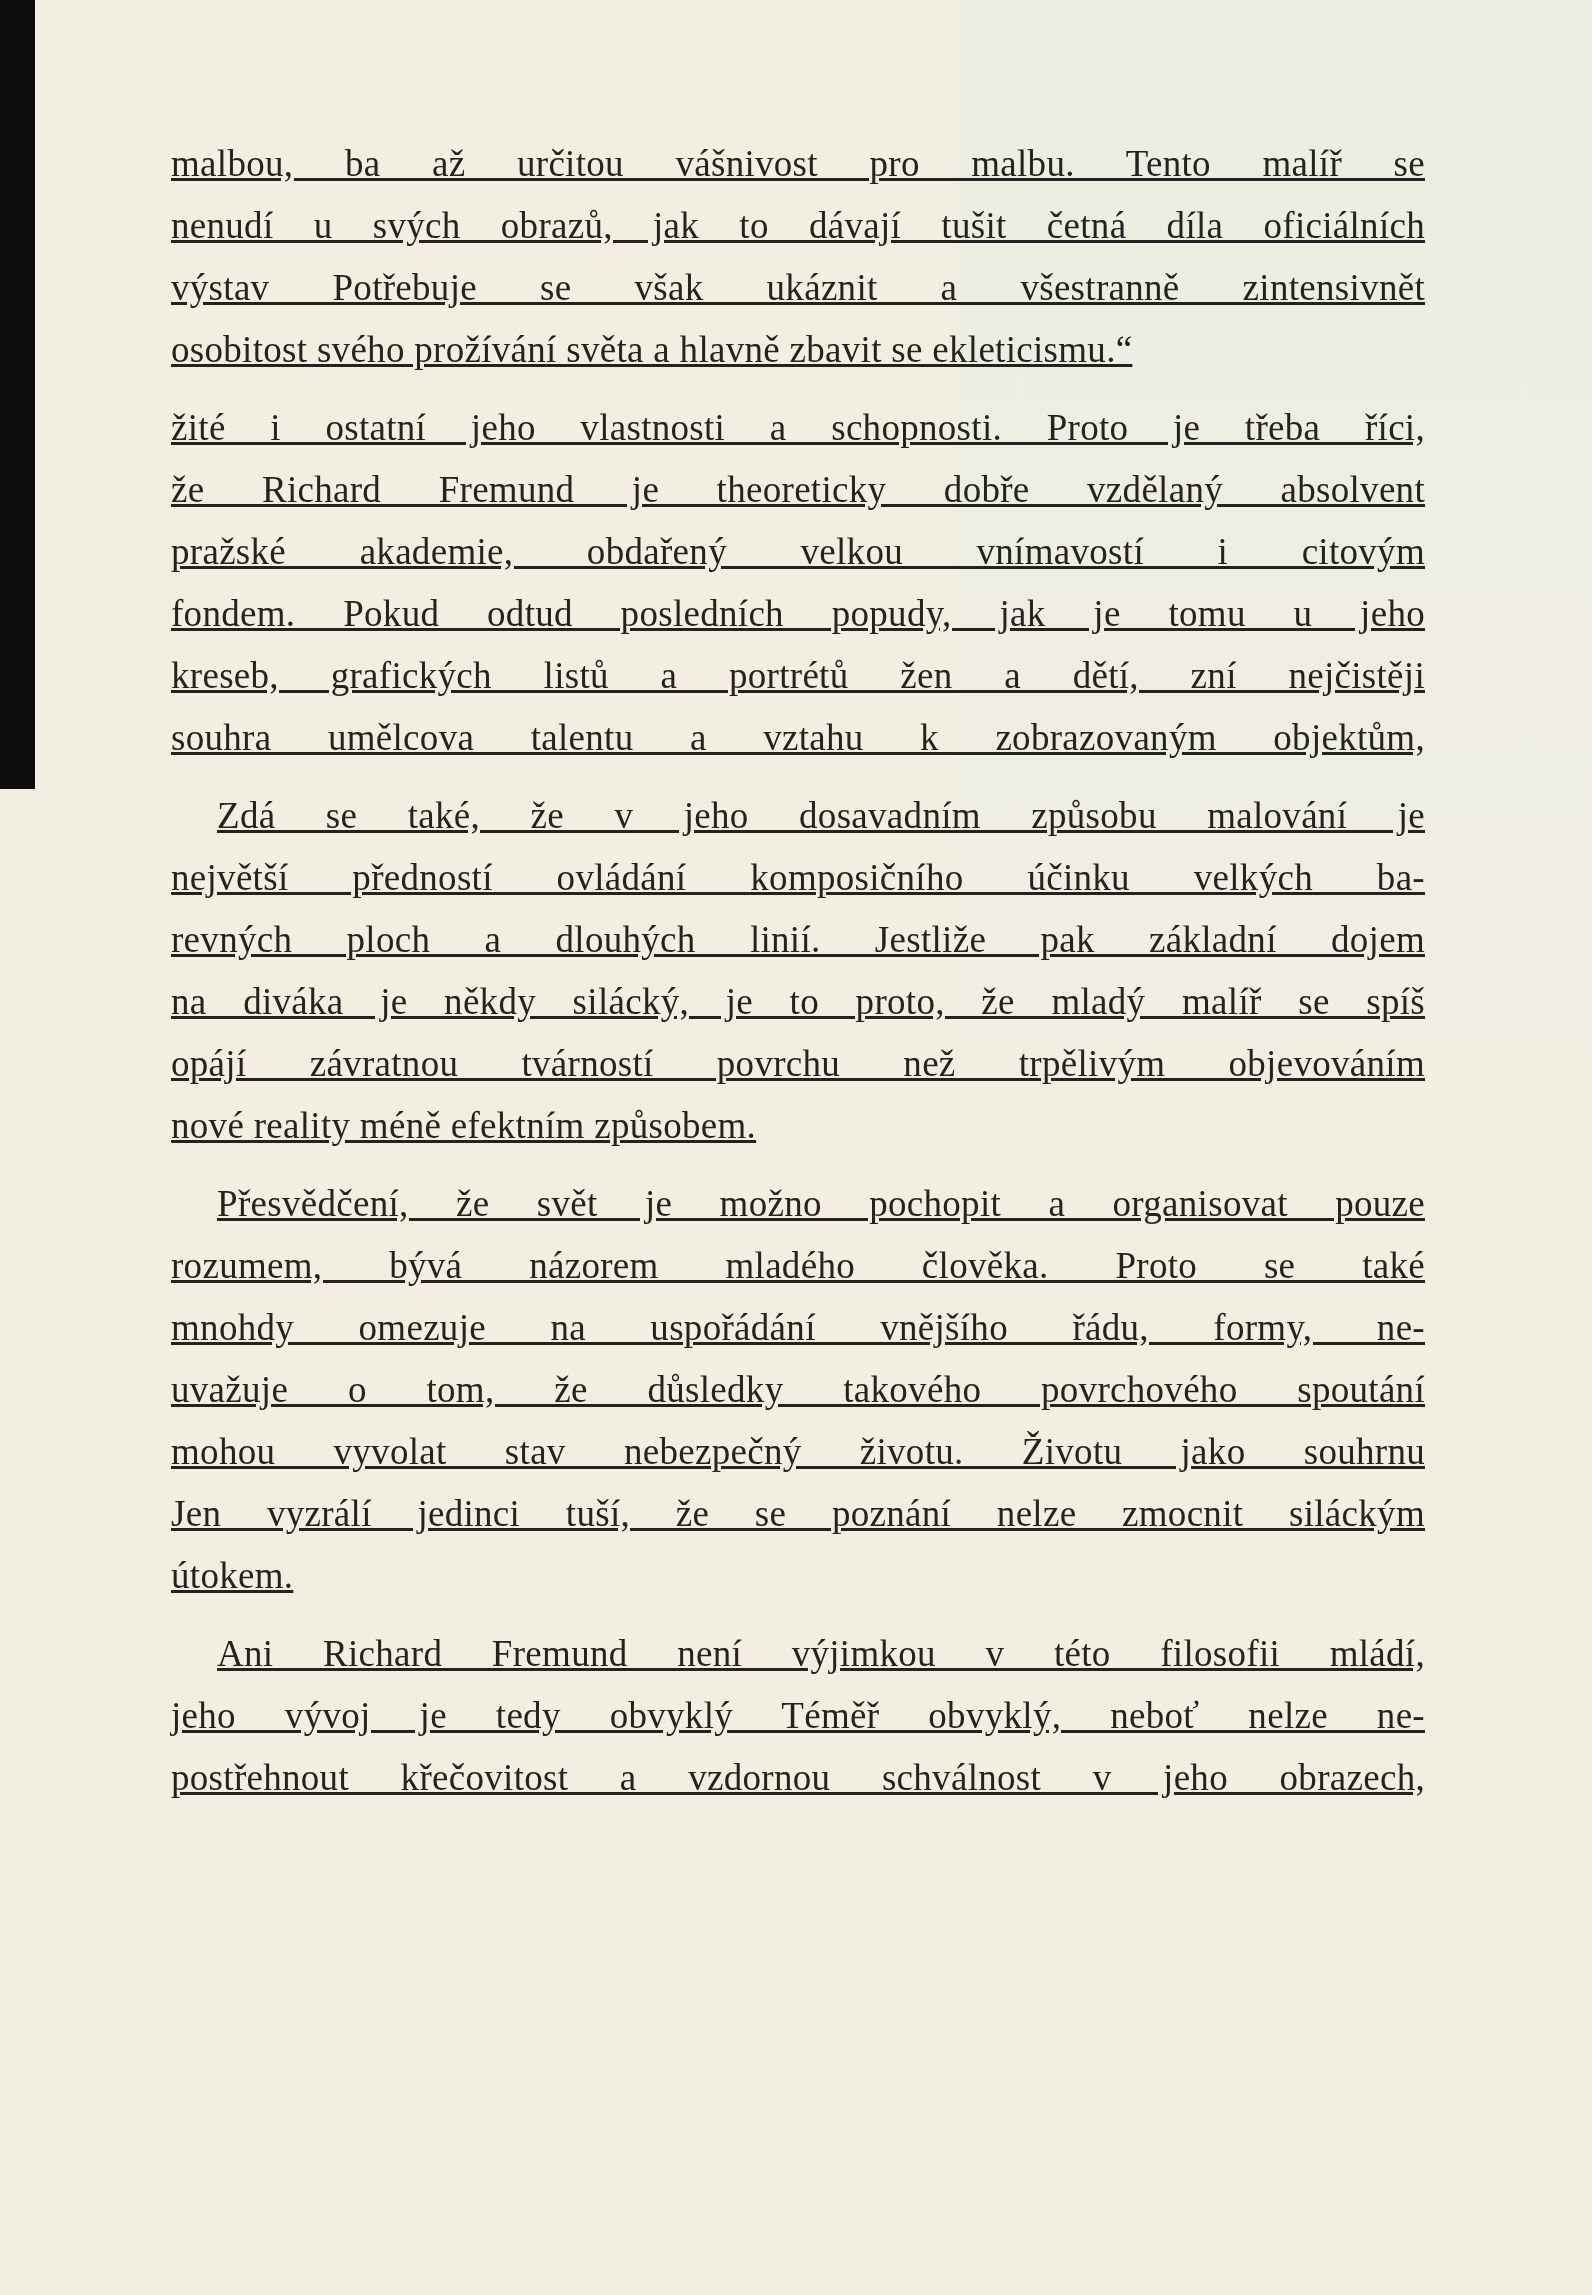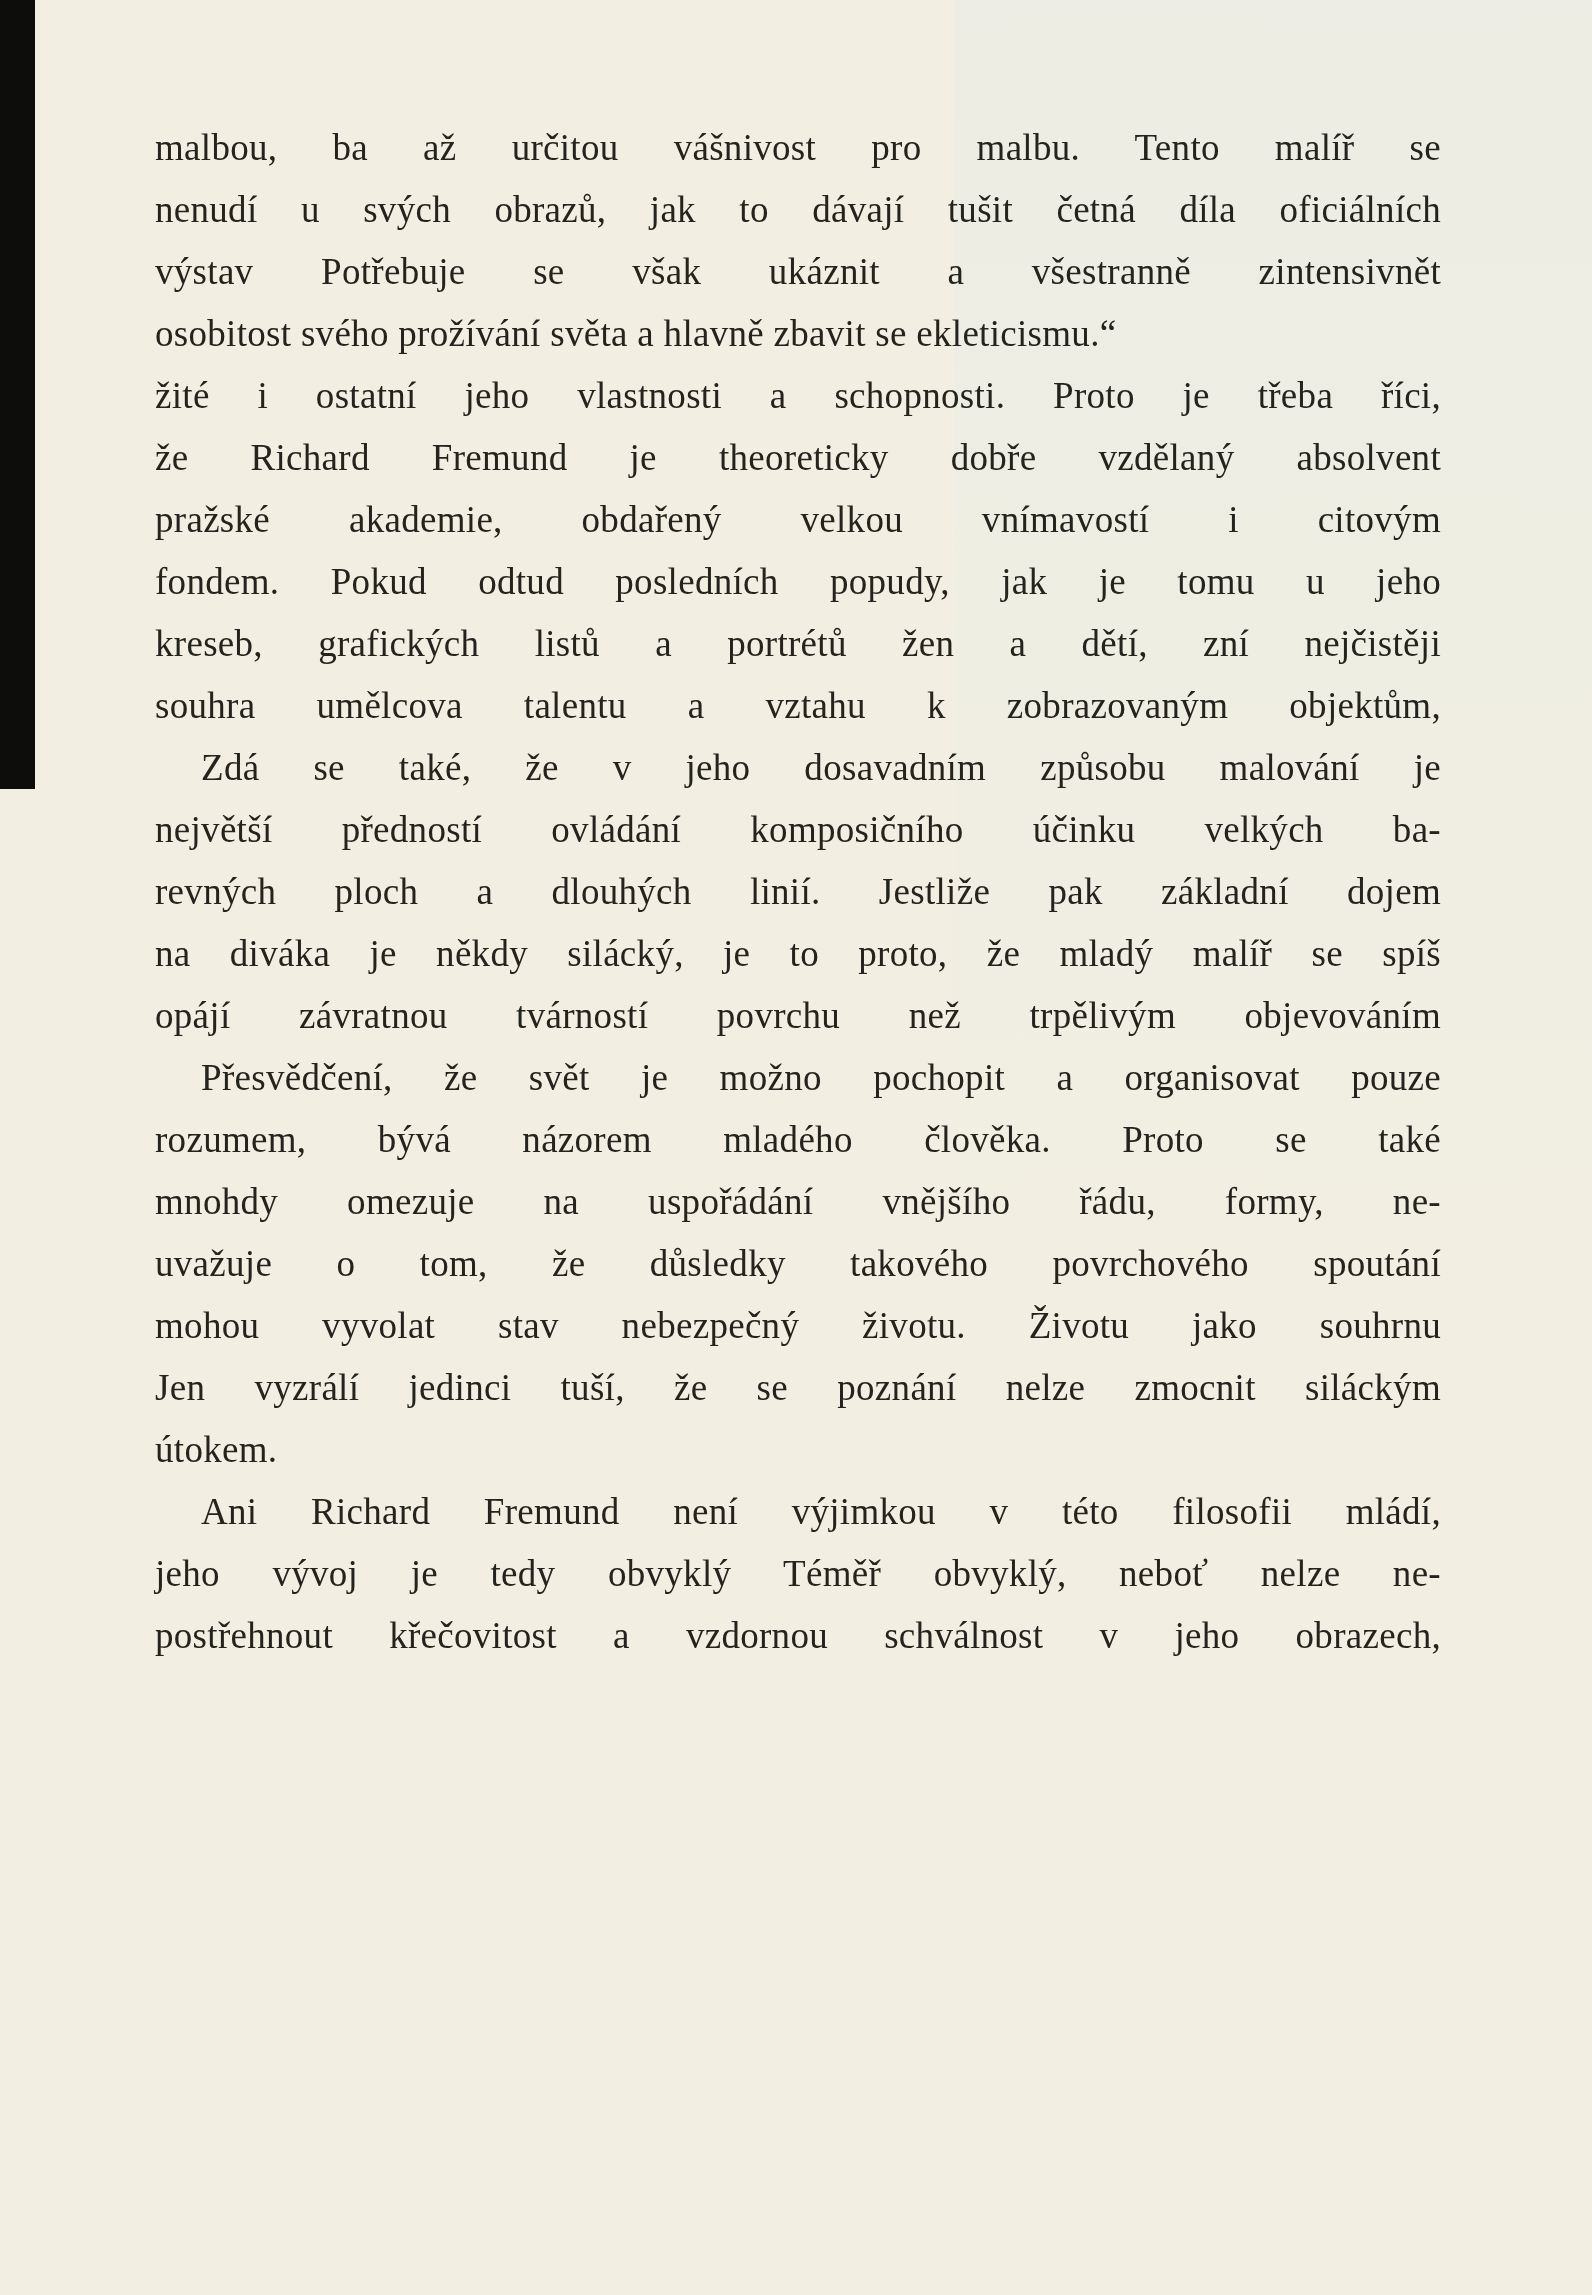--- a/index.html
+++ b/index.html
@@ -38,21 +38,22 @@
     height: 789px;
     background: #0d0d0c;
   }
   .text-block {
     position: absolute;
     top: 117px;
     left: 155px;
     right: 151px;
   }
   .paragraph {
-    margin: 0;
+    margin: 16px;
+    text-decoration: underline;
   }
   .line {
     font-size: 37px;
     line-height: 62px;
     letter-spacing: 0.3px;
     white-space: normal;
     text-align: justify;
     text-align-last: justify;
     -moz-text-align-last: justify;
   }
@@ -84,20 +85,21 @@
         <div class="line">fondem. Pokud odtud posledních popudy, jak je tomu u jeho</div>
         <div class="line">kreseb, grafických listů a portrétů žen a dětí, zní nejčistěji</div>
         <div class="line">souhra umělcova talentu a vztahu k zobrazovaným objektům,</div>
       </div>
       <div class="paragraph">
         <div class="line indent">Zdá se také, že v jeho dosavadním způsobu malování je</div>
         <div class="line">největší předností ovládání komposičního účinku velkých ba-</div>
         <div class="line">revných ploch a dlouhých linií. Jestliže pak základní dojem</div>
         <div class="line">na diváka je někdy silácký, je to proto, že mladý malíř se spíš</div>
         <div class="line">opájí závratnou tvárností povrchu než trpělivým objevováním</div>
+        <div class="line last">nové reality méně efektním způsobem.</div>
       </div>
       <div class="paragraph">
         <div class="line indent">Přesvědčení, že svět je možno pochopit a organisovat pouze</div>
         <div class="line">rozumem, bývá názorem mladého člověka. Proto se také</div>
         <div class="line">mnohdy omezuje na uspořádání vnějšího řádu, formy, ne-</div>
         <div class="line">uvažuje o tom, že důsledky takového povrchového spoutání</div>
         <div class="line">mohou vyvolat stav nebezpečný životu. Životu jako souhrnu</div>
         <div class="line">Jen vyzrálí jedinci tuší, že se poznání nelze zmocnit siláckým</div>
         <div class="line last">útokem.</div>
       </div>

